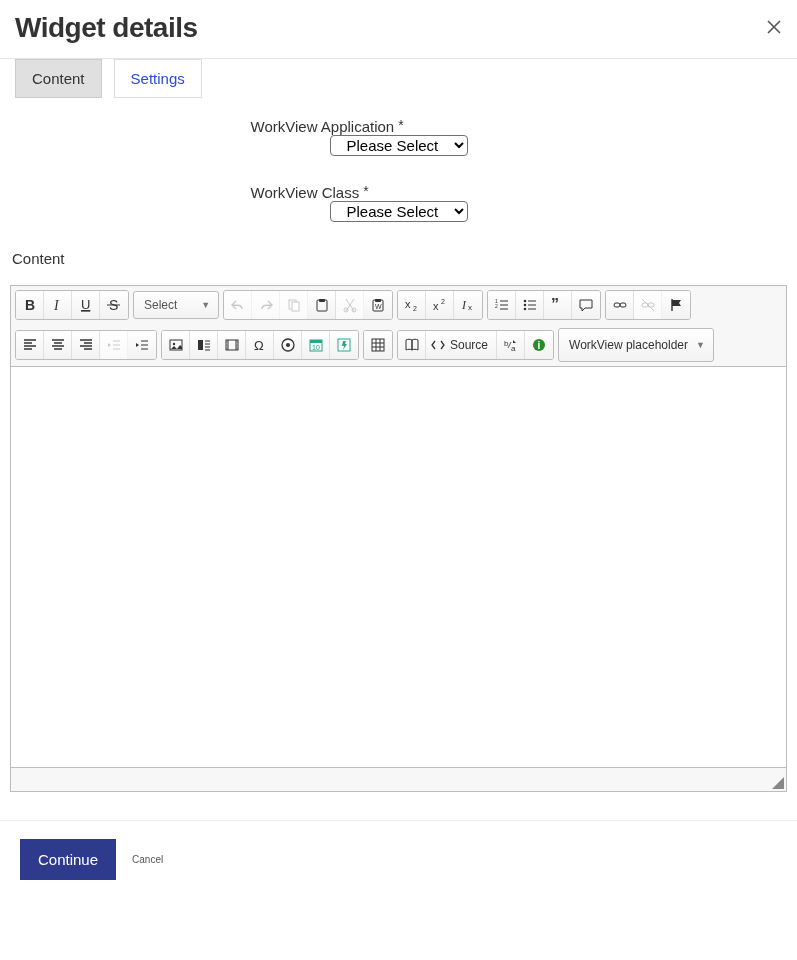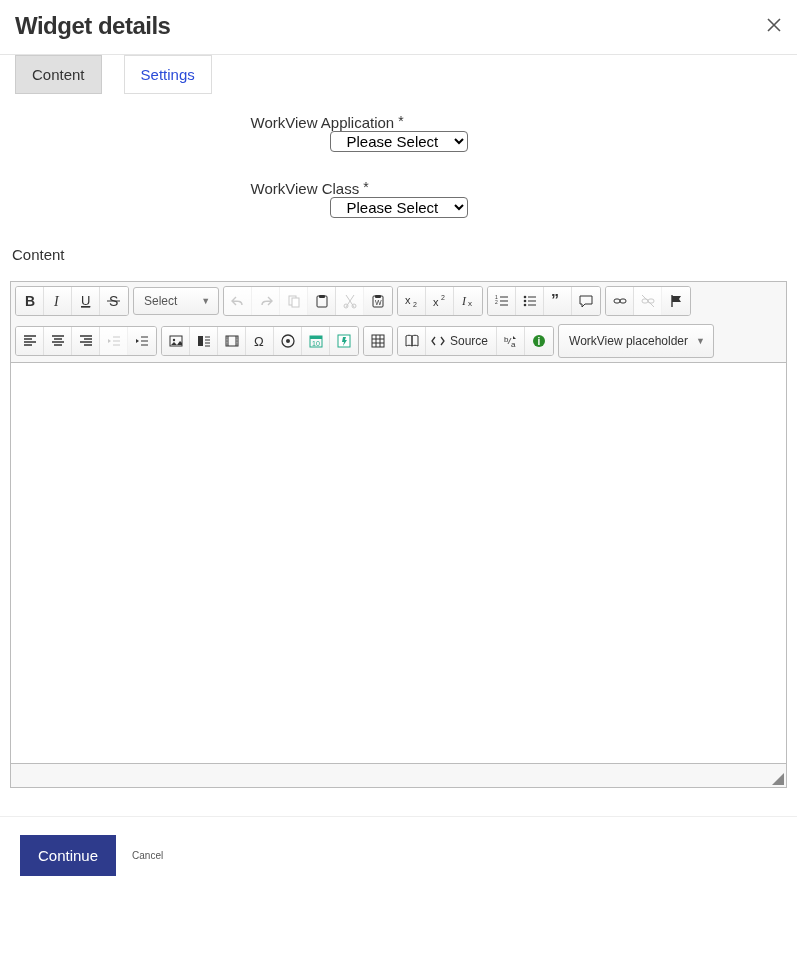--- a/index.html
+++ b/index.html
@@ -13,21 +13,21 @@
   }
   .header {
     display: flex;
     justify-content: space-between;
     align-items: center;
     padding: 12px 15px 14px 15px;
     border-bottom: 1px solid #e5e5e5;
   }
   .header h1 {
     margin: 0;
-    font-size: 24px;
+    font-size: 28px;
     font-weight: 900;
     letter-spacing: -0.5px;
   }
   .close-btn {
     cursor: pointer;
     font-size: 22px;
     color: #555;
     line-height: 1;
     background: none;
     border: none;
@@ -45,21 +45,21 @@
     font-size: 15px;
   }
   .tab.active {
     background: #e0e0e0;
     border: 1px solid #ccc;
     color: #333;
   }
   .tab.inactive {
     border: 1px solid #ddd;
     color: #2a4bd8;
-    margin-left: 22px;
+    margin-left: 12px;
   }
   .form-area {
     padding: 20px 10px 10px 10px;
   }
   .form-row {
     display: flex;
     align-items: center;
     margin-bottom: 28px;
     flex-direction: column;
   }

